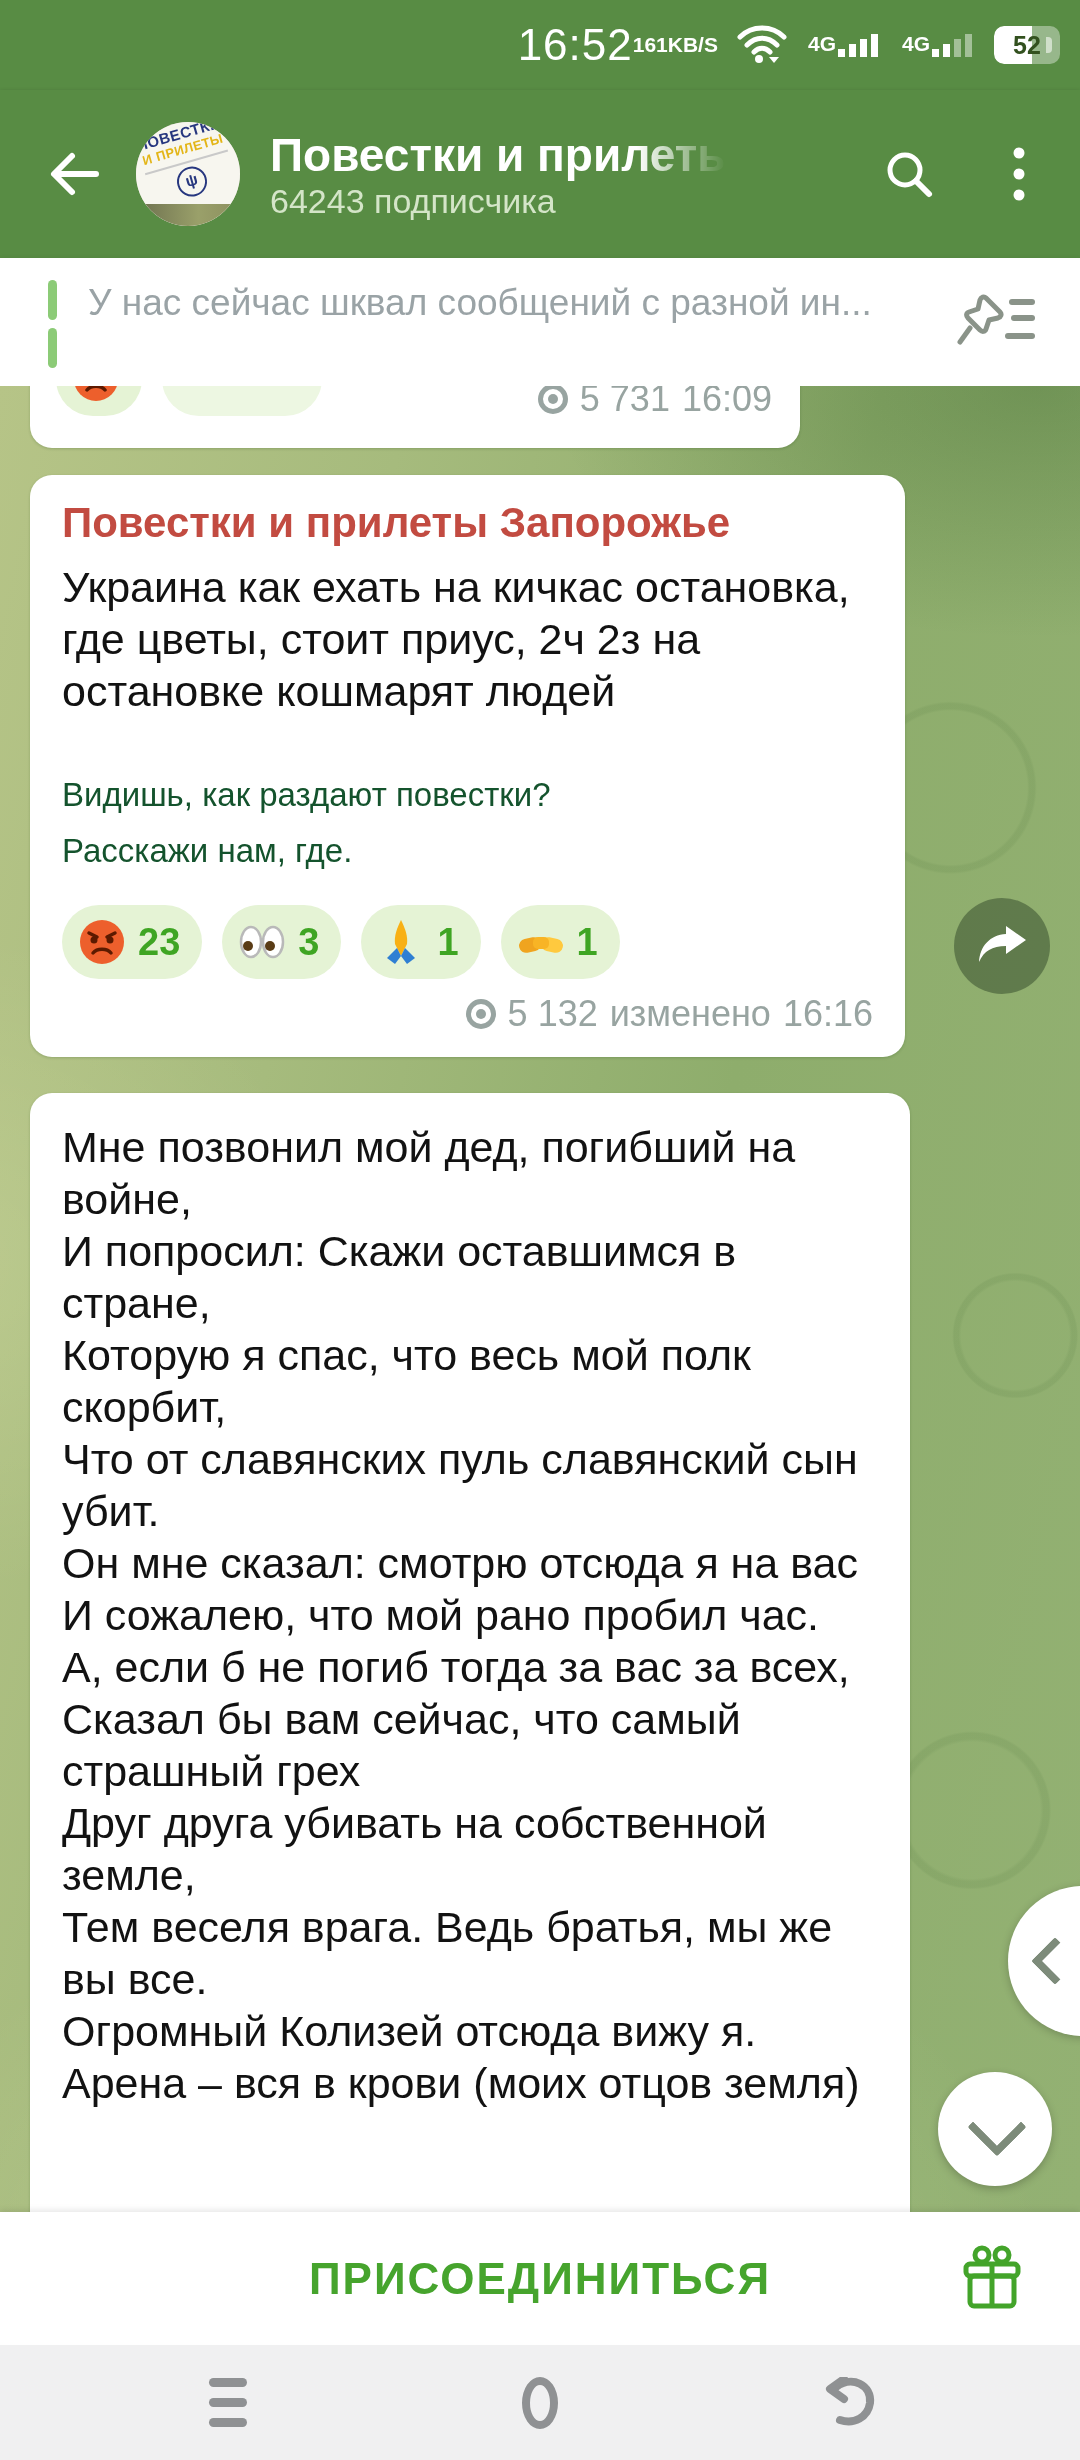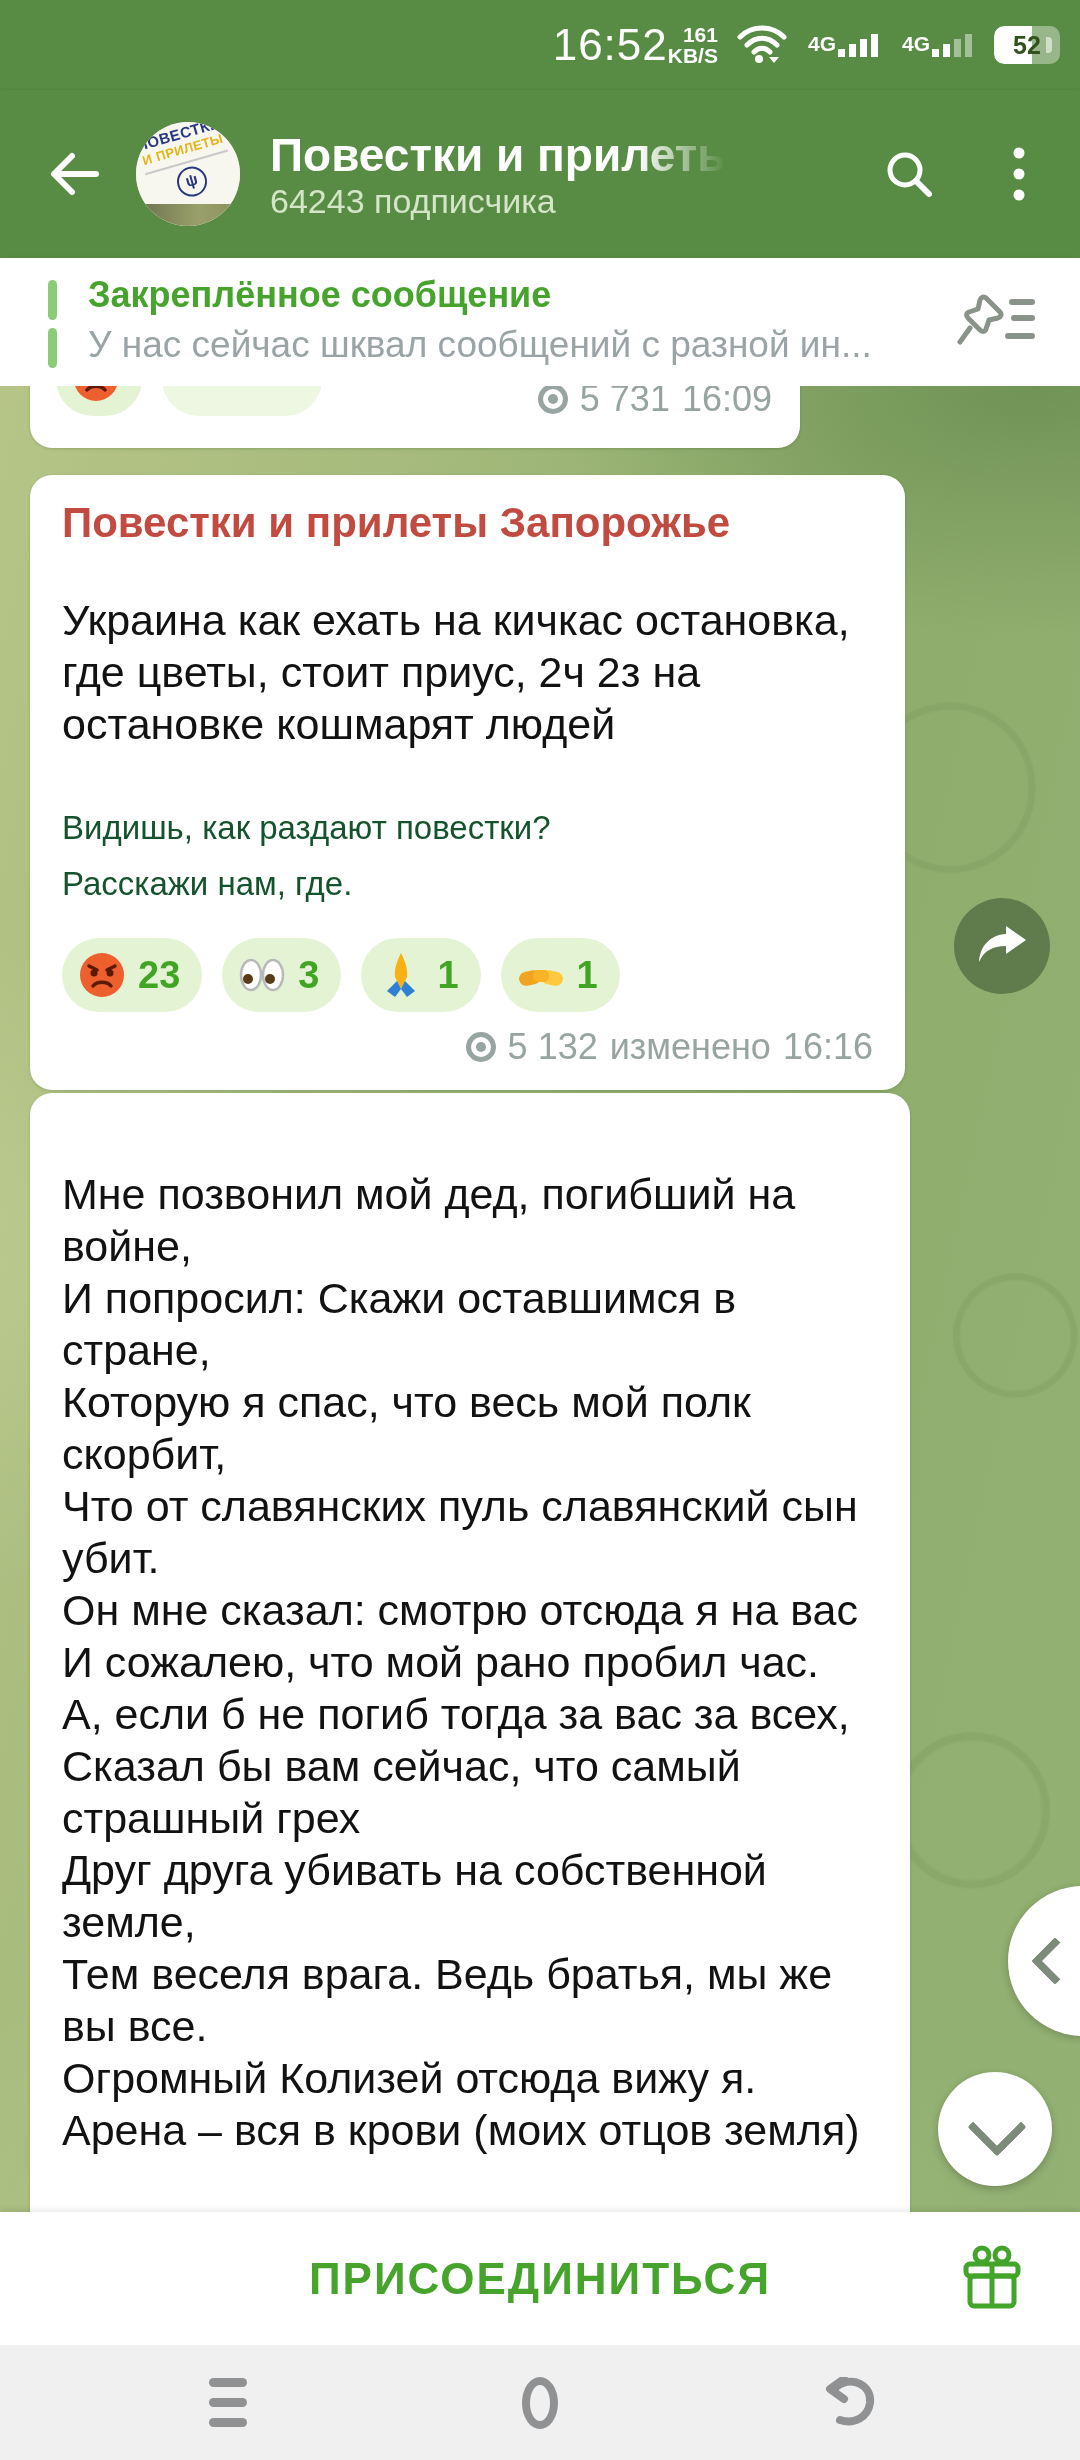--- a/index.html
+++ b/index.html
@@ -6,21 +6,21 @@
   body{width:1080px;height:2460px;overflow:hidden;background:#000;
        font-family:"Liberation Sans","DejaVu Sans",sans-serif;}
   .screen{position:relative;width:1080px;height:2460px;overflow:hidden;background:#588c44;}
 
   
   .status-bar{position:absolute;left:0;top:0;width:1080px;height:90px;background:#588c44;
               display:flex;align-items:center;justify-content:flex-end;box-sizing:border-box;
               padding:0 28px 0 58px;color:#fff;}
   .sb-time{font-size:44px;font-weight:500;letter-spacing:1px;}
   .sb-right{display:flex;align-items:center;gap:18px;}
-  .sb-speed{display:flex;flex-direction:column;align-items:flex-end;line-height:1.02;
+  .sb-speed{display:flex;flex-direction:row;align-items:flex-end;line-height:1.02;
             font-size:21px;font-weight:700;}
   .sb-netgroup{display:flex;flex-direction:row;align-items:flex-start;line-height:1;}
   .sb-net-label{font-size:21px;font-weight:700;margin-left:2px;}
   .battery{position:relative;width:66px;height:38px;border-radius:10px;background:rgba(255,255,255,.38);overflow:hidden;}
   .battery .fill{position:absolute;left:0;top:0;bottom:0;width:58%;background:#fff;border-radius:10px 0 0 10px;}
   .battery .pct{position:absolute;left:0;top:0;width:100%;height:100%;display:flex;align-items:center;justify-content:center;
                 font-size:25px;font-weight:700;color:#33511f;}
   .battery-nub{width:6px;height:16px;background:rgba(255,255,255,.55);border-radius:0 4px 4px 0;margin-left:-14px;}
 
   
@@ -76,21 +76,21 @@
   .pill .cnt{color:#3fa523;font-size:38px;font-weight:700;}
   .pill.ghost{background:#edf7e2;width:160px;}
   .b1 .footer{position:absolute;right:28px;bottom:28px;}
   .meta-row{display:flex;align-items:center;gap:12px;color:#98a4a1;font-size:36px;}
   .eye{position:relative;width:30px;height:30px;border:5px solid #98a4a1;border-radius:50%;box-sizing:border-box;}
   .eye::after{content:'';position:absolute;left:50%;top:50%;width:10px;height:10px;margin:-5px 0 0 -5px;
               border-radius:50%;background:#98a4a1;}
 
   .b2{left:30px;top:89px;width:875px;padding:24px 32px 18px 32px;}
   .msg-author{color:#c24b41;font-size:42px;font-weight:700;margin-bottom:14px;}
-  .msg-text{font-size:43px;line-height:52px;white-space:pre-wrap;margin-top:47px;}
+  .msg-text{font-size:43px;line-height:52px;white-space:pre-wrap;}
   .msg-link{color:#14532d;font-size:33px;line-height:56px;}
   .msg-link.first{margin-top:50px;}
   .b2 .pills{display:flex;gap:20px;margin-top:26px;}
   .b2 .footer{display:flex;justify-content:flex-end;margin-top:14px;margin-bottom:4px;}
 
   .b3{left:30px;top:707px;width:880px;padding:28px 30px 28px 32px;height:1400px;}
 
   
   .em{width:48px;height:48px;position:relative;flex:0 0 auto;}
 
@@ -206,21 +206,20 @@
         </svg>
       </div>
     </div>
   </div>
 
   <div class="pinned">
     <div class="pin-dashes">
         <i></i>
         <i></i>
       </div>
-    <div class="pinned-title">Закреплённое сообщение</div>
     <div class="pinned-preview">У нас сейчас шквал сообщений с разной ин...</div>
     <div class="pinlist-icon">
       <svg width="80" height="54" viewBox="0 0 80 54">
         <path d="M30 4 L44 18 C46 20 45 23 42 24 L33 26 L30 35 C29 38 26 38 24 36 L12 24 C10 22 10 19 13 18 L22 15 L24 6 C25 3 28 2 30 4 Z" fill="none" stroke="#8a9389" stroke-width="5" stroke-linejoin="round"></path>
         <line x1="14" y1="34" x2="4" y2="48" stroke="#8a9389" stroke-width="5" stroke-linecap="round"></line>
         <line x1="56" y1="8" x2="76" y2="8" stroke="#8a9389" stroke-width="6" stroke-linecap="round"></line>
         <line x1="58" y1="24" x2="76" y2="24" stroke="#8a9389" stroke-width="6" stroke-linecap="round"></line>
         <line x1="52" y1="42" x2="76" y2="42" stroke="#8a9389" stroke-width="6" stroke-linecap="round"></line>
       </svg>
     </div>

